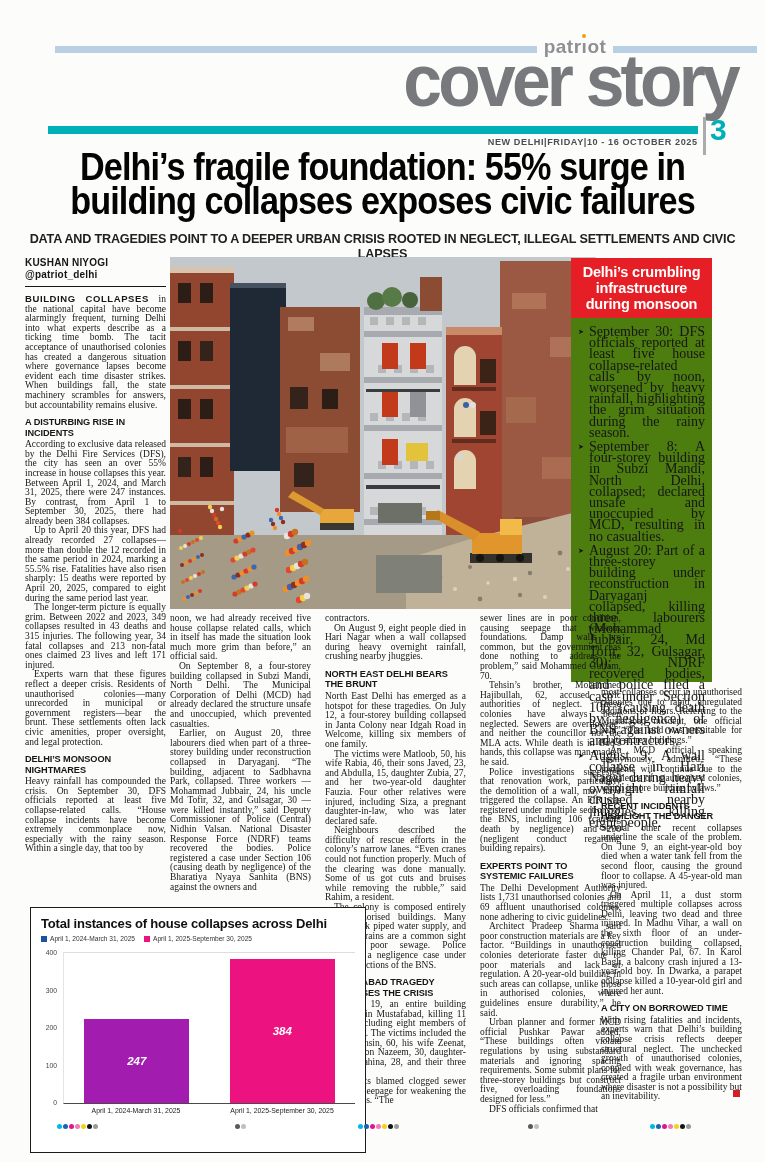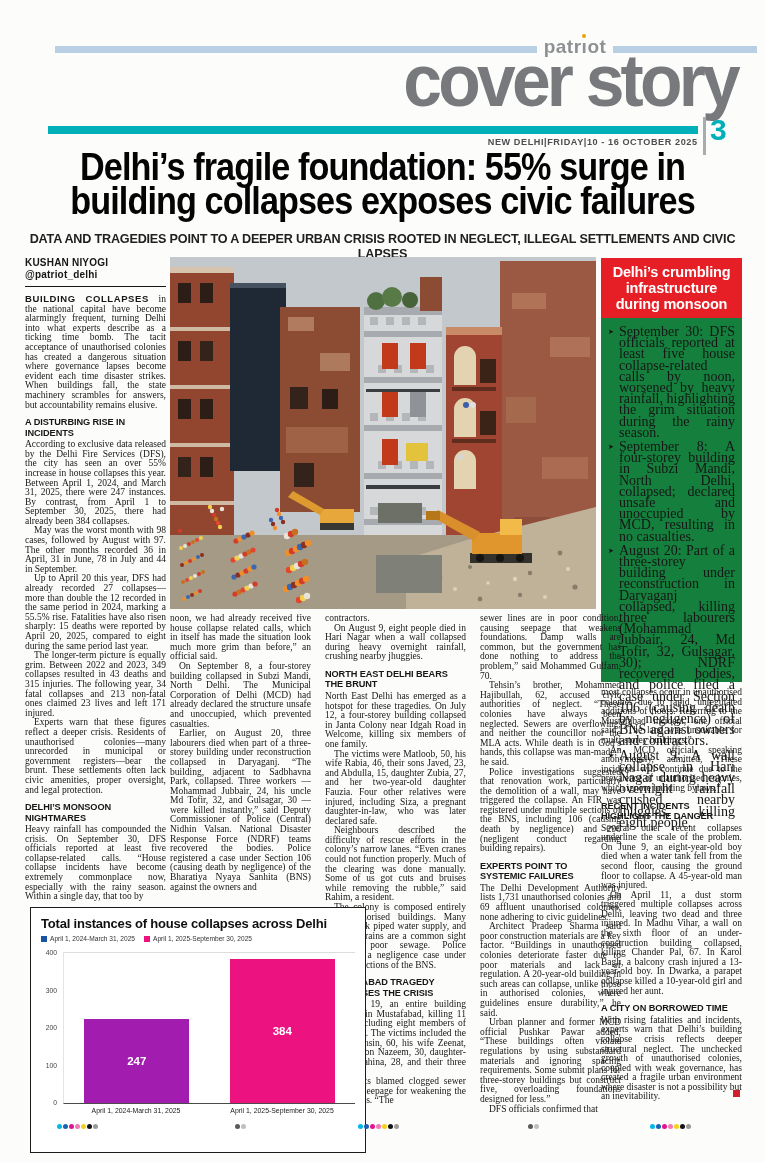--- a/index.html
+++ b/index.html
@@ -41,37 +41,37 @@
   .para{margin:0;}
   .para.ind{text-indent:9px;}
   .lead-b{font-family:"Liberation Sans",sans-serif;font-weight:bold;letter-spacing:.6px;}
   .sec-head{font-family:"Liberation Sans",sans-serif;font-weight:bold;font-size:9.6px;line-height:10.5px;
         letter-spacing:-.1px;margin:7px 0 2px;text-align:left;transform:scaleX(.96);transform-origin:left;}
   .red-sq{position:absolute;right:2px;top:402px;width:7px;height:7px;background:#d0202a;}
   
   .photo{position:absolute;left:170px;top:257px;width:426px;height:352px;overflow:hidden;}
   .photo svg{display:block;width:100%;height:100%;}
   
-  .greenbox{position:absolute;left:601px;top:258px;width:141px;height:424px;background:#15803d;}
+  .greenbox{position:absolute;left:571px;top:258px;width:141px;height:424px;background:#4d7c0f;}
   .red-head{background:#e61e25;color:#fff;text-align:center;font-family:"Liberation Sans",sans-serif;
         font-weight:bold;font-size:14.5px;line-height:16px;padding:6px 6px;letter-spacing:-.2px;}
   .greenbox ul{list-style:none;margin:0;padding:8px 7px 0 7px;}
   .greenbox li{position:relative;padding-left:11px;margin-bottom:3px;font-size:14px;line-height:11.2px;text-align:justify;}
   .greenbox li::before{content:"➤";position:absolute;left:0;top:1px;font-size:7px;color:#111;}
   
   .chartbox{position:absolute;left:30px;top:907px;width:336px;height:246px;border:1.3px solid #1c1c1c;
         background:#fff;box-sizing:border-box;padding:7px 10px 0 10px;font-family:"Liberation Sans",sans-serif;}
   .chart-title{font-weight:bold;font-size:13px;letter-spacing:-.2px;color:#101010;margin:1px 0 4px;}
   .chart-legend{display:flex;gap:9px;margin-bottom:2px;}
   .lg-item{display:inline-flex;align-items:center;gap:3px;font-size:6.6px;color:#333;}
   .sw{width:6px;height:6px;display:inline-block;}
   .chart-area{position:relative;margin-left:22px;margin-top:10px;}
   .plot{position:relative;height:150px;border-bottom:1.5px solid #4a4a4a;border-top:1px solid #ddd;border-left:1px solid #e4e4e4;
         display:flex;align-items:flex-end;justify-content:space-around;}
-  .barwrap{flex:1;display:flex;justify-content:center;align-items:flex-end;height:100%;}
+  .barwrap{flex:1;display:flex;justify-content:center;align-items:flex-end;height:100%;font-style:italic;}
   .bar{width:105px;display:flex;align-items:center;justify-content:center;}
   .bar-label{color:#fff;font-weight:bold;font-size:11.5px;}
   .yaxis{position:absolute;left:-22px;top:0;width:18px;height:150px;}
   .ytick{position:absolute;right:2px;font-size:6.8px;color:#444;}
   .xlabels{display:flex;margin-top:3px;}
   .xlabels span{flex:1;text-align:center;font-size:6.9px;color:#222;}
   
   .regrow{position:absolute;left:0;top:1124px;width:765px;height:8px;}
   .reggroup{position:absolute;display:flex;gap:1px;}
   .regdot{width:5px;height:5px;border-radius:50%;}
@@ -95,21 +95,20 @@
   <div class="subheadline">DATA AND TRAGEDIES POINT TO A DEEPER URBAN CRISIS ROOTED IN NEGLECT, ILLEGAL SETTLEMENTS AND CIVIC LAPSES</div>
 
   <div class="col col1">
     <div class="byline">
       <div>KUSHAN NIYOGI</div>
       <div>@patriot_delhi</div>
     </div>
   <p class="para"><span class="lead-b">BUILDING COLLAPSES </span>in the national capital have become alarmingly frequent, turning Delhi into what experts describe as a ticking time bomb. The tacit acceptance of unauthorised colonies has created a dangerous situation where governance lapses become evident each time disaster strikes. When buildings fall, the state machinery scrambles for answers, but accountability remains elusive.</p>
       <div class="sec-head">A DISTURBING RISE IN INCIDENTS</div>
       <p class="para">According to exclusive data released by the Delhi Fire Services (DFS), the city has seen an over 55% increase in house collapses this year. Between April 1, 2024, and March 31, 2025, there were 247 instances. By contrast, from April 1 to September 30, 2025, there had already been 384 collapses.</p>
-      <p class="para ind">May was the worst month with 98 cases, followed by August with 97. The other months recorded 36 in April, 31 in June, 78 in July and 44 in September.</p>
       <p class="para ind">Up to April 20 this year, DFS had already recorded 27 collapses—more than double the 12 recorded in the same period in 2024, marking a 55.5% rise. Fatalities have also risen sharply: 15 deaths were reported by April 20, 2025, compared to eight during the same period last year.</p>
       <p class="para ind">The longer-term picture is equally grim. Between 2022 and 2023, 349 collapses resulted in 43 deaths and 315 injuries. The following year, 34 fatal collapses and 213 non-fatal ones claimed 23 lives and left 171 injured.</p>
       <p class="para ind">Experts warn that these figures reflect a deeper crisis. Residents of unauthorised colonies—many unrecorded in municipal or government registers—bear the brunt. These settlements often lack civic amenities, proper oversight, and legal protection.</p>
       <div class="sec-head">DELHI’S MONSOON NIGHTMARES</div>
       <p class="para">Heavy rainfall has compounded the crisis. On September 30, DFS officials reported at least five collapse-related calls. “House collapse incidents have become extremely commonplace now, especially with the rainy season. Within a single day, that too by</p>
     </div>
 
   <div class="photo">
     <svg viewBox="0 0 426 352" preserveAspectRatio="none">
       <rect width="426" height="352" fill="#c3c8cd"></rect>

